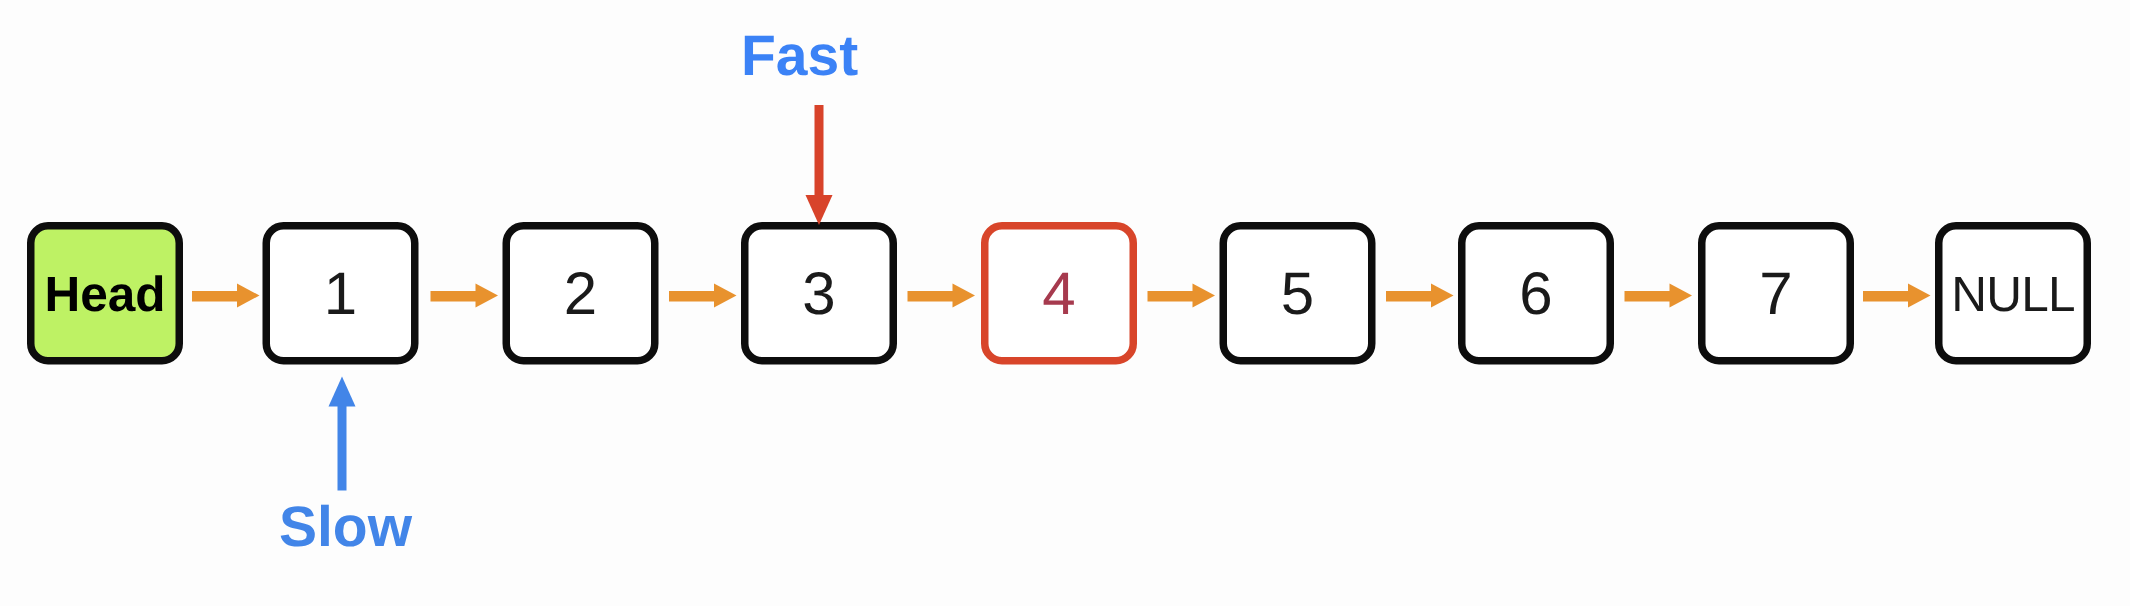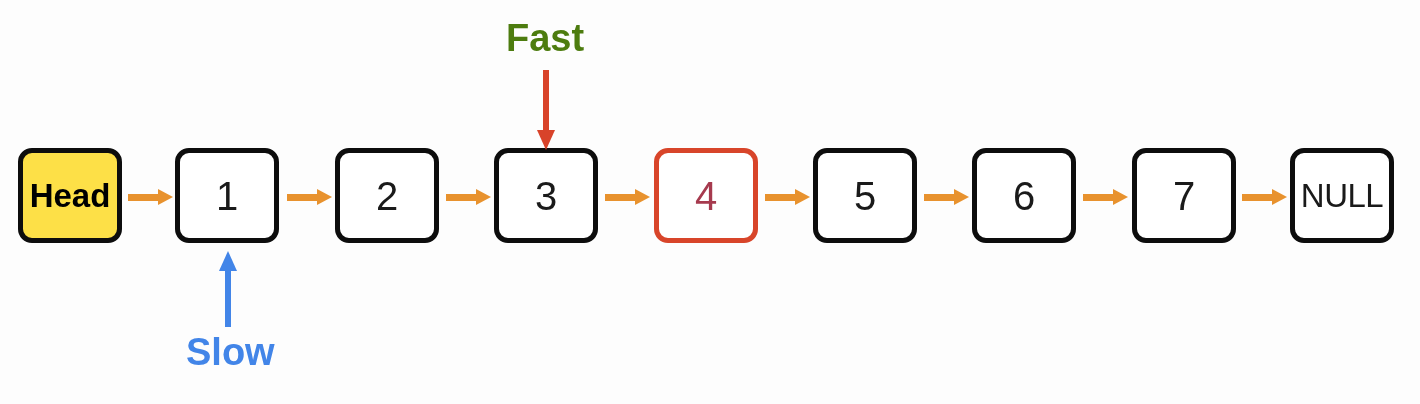--- a/index.html
+++ b/index.html
@@ -38,21 +38,21 @@
     font-family: "Liberation Sans", sans-serif;
     font-size: 40px;
     font-weight: 300;
     line-height: 1;
     color: #1a1a1a;
     letter-spacing: 0px;
     user-select: none;
   }
   
   .node.head {
-    background: #fde047;
+    background: #bef264;
   }
   .node.head .value {
     font-size: 33px;
     font-weight: 700;
     color: #000000;
   }
   
   .node.null-node .value {
     font-size: 33px;
     font-weight: 300;
@@ -99,22 +99,22 @@
     font-family: "Liberation Sans", sans-serif;
     font-size: 38px;
     font-weight: 700;
     line-height: 1;
     white-space: nowrap;
     user-select: none;
   }
 
   
   #fast-label {
-    color: #4d7c0f;
-    left: 506px;
+    color: #3b82f6;
+    left: 494px;
     top: 19px;
   }
   #fast-arrow {
     position: absolute;
     left: 537px;
     top: 70px;
     width: 19px;
     height: 80px;
   }
   #fast-arrow .shaft {

